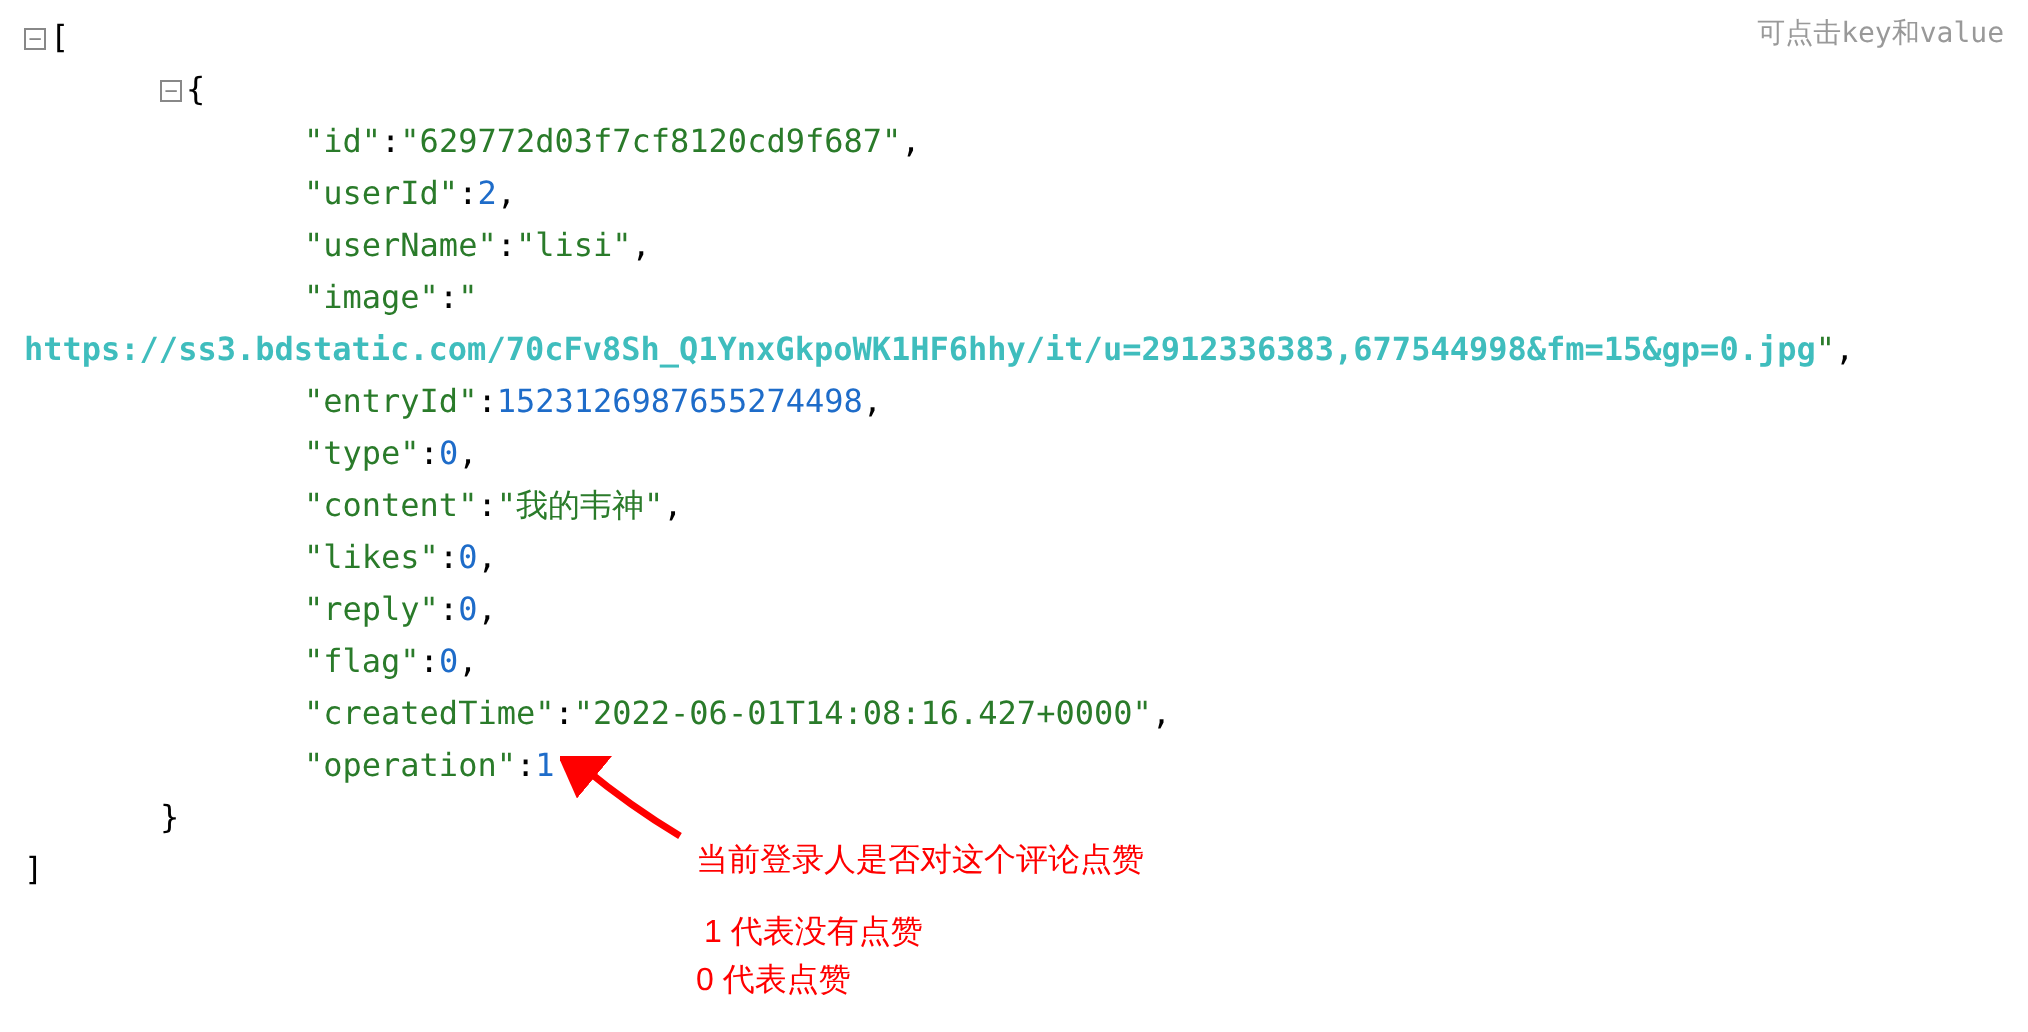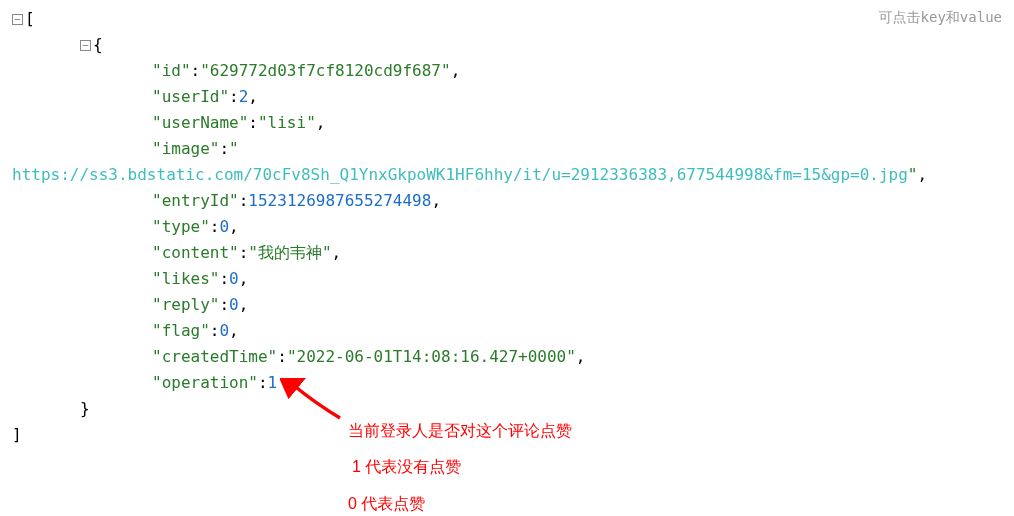--- a/index.html
+++ b/index.html
@@ -39,38 +39,38 @@
     .pad1 { padding-left: 68px; }
     .pad2 { padding-left: 140px; }
     .padImage { padding-left: 0; }
     .closeBrace { padding-left: 68px; }
     .closeBracket { padding-left: 0; }
     .key { color: #2a7b2a; cursor: pointer; }
     .strVal { color: #2a7b2a; cursor: pointer; }
     .numVal { color: #1e6cc9; cursor: pointer; }
     .colon { color: #000; }
     .comma { color: #000; }
-    .urlVal { color: #3fbdbd; font-weight: normal; cursor: pointer; }
+    .urlVal { color: #3fbdbd; font-weight: bold; cursor: pointer; }
     .bracket { color: #000; }
     .note {
       color: #ff0000;
       font-family: "Microsoft YaHei", sans-serif;
       font-size: 16px;
       font-weight: 500;
       text-align: right;
     }
     .arrow-area {
       position: absolute;
       left: 280px;
       top: 378px;
       pointer-events: none;
     }
     .note1 { position: absolute; left: 348px; top: 418px; }
     .note2 { position: absolute; left: 352px; top: 454px; }
-    .note3 { position: absolute; left: 348px; top: 478px; margin-top: 13px; }
+    .note3 { position: absolute; left: 348px; top: 478px; }
   </style>
 </head>
 <body>
 
 <span class="top-hint">可点击key和value</span>
 
 <span class="line">
   <span class="toggle">−</span><span class="bracket">[</span>
 </span>
 

